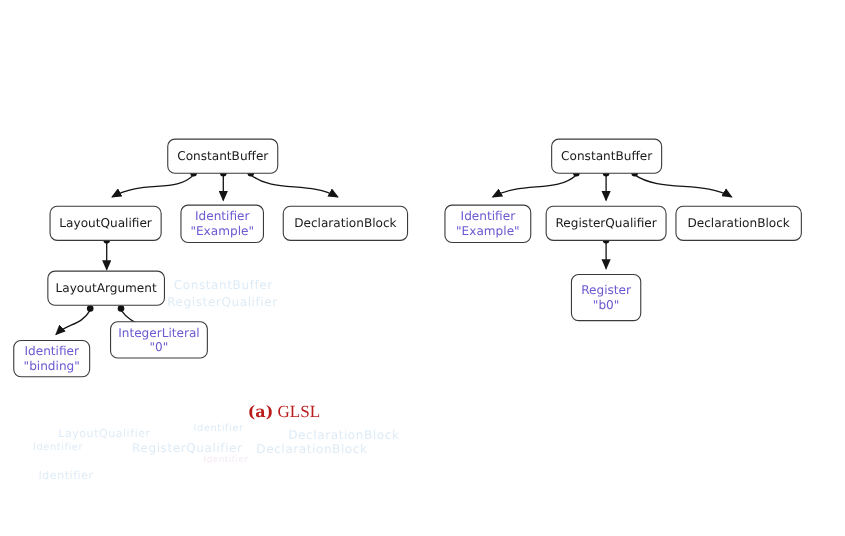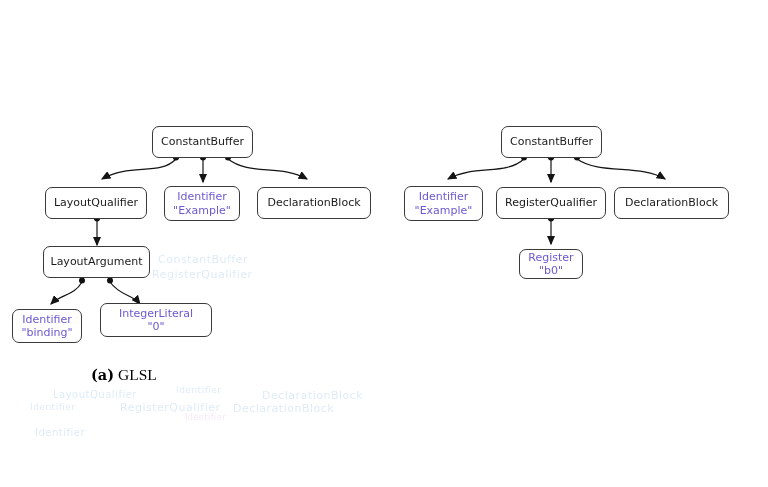--- a/index.html
+++ b/index.html
@@ -11,22 +11,22 @@
   svg.edges{position:absolute;left:0;top:0;width:768px;height:487px;}
   .node{
     position:absolute;box-sizing:border-box;background:#ffffff;
     border:1.4px solid #3a3a3a;border-radius:7px;
     display:flex;flex-direction:column;align-items:center;justify-content:center;
     font-size:11px;line-height:13.5px;color:#1a1a1a;text-align:center;
     white-space:nowrap;z-index:2;
   }
   .node.token{color:#6b5ad1;}
   .caption{
-    position:absolute;width:200px;text-align:left;
-    font-family:"Liberation Serif",serif;font-size:15.5px;color:#000000;
+    position:absolute;width:200px;text-align:right;
+    font-family:"Liberation Serif",serif;font-size:15.5px;color:#b91c1c;
     z-index:2;
   }
   .caption .marker{font-weight:bold;font-family:"DejaVu Serif",serif;font-size:14.5px;}
   .ghost{
     position:absolute;color:#7fb3de;opacity:0.26;filter:blur(0.6px);
     white-space:nowrap;z-index:1;letter-spacing:0.5px;
   }
   .ghost.pink{color:#d9a7cf;}
 </style>
 </head>
@@ -93,39 +93,39 @@
   <div class="node" style="left:257px;top:187px;width:114px;height:32px">
     <span>DeclarationBlock</span>
   </div>
   <div class="node" style="left:43px;top:246px;width:107px;height:32px">
     <span>LayoutArgument</span>
   </div>
   <div class="node token" style="left:12px;top:309px;width:70px;height:34px">
     <span>Identifier</span>
     <span>"binding"</span>
   </div>
-  <div class="node token" style="left:100px;top:303px;width:112px;height:34px">
+  <div class="node token" style="left:100px;top:292px;width:89px;height:34px">
     <span>IntegerLiteral</span>
     <span>"0"</span>
   </div>
 
   <div class="node" style="left:501px;top:126px;width:101px;height:32px">
     <span>ConstantBuffer</span>
   </div>
   <div class="node token" style="left:404px;top:186px;width:79px;height:35px">
     <span>Identifier</span>
     <span>"Example"</span>
   </div>
   <div class="node" style="left:496px;top:187px;width:110px;height:32px">
     <span>RegisterQualifier</span>
   </div>
   <div class="node" style="left:614px;top:187px;width:115px;height:32px">
     <span>DeclarationBlock</span>
   </div>
-  <div class="node token" style="left:519px;top:249px;width:64px;height:30px">
+  <div class="node token" style="left:519px;top:249px;width:64px;height:43px">
     <span>Register</span>
     <span>"b0"</span>
   </div>
 
   <div class="caption" style="left:91px;top:366px">
     <span class="marker">(a)</span>
     <span>GLSL</span>
   </div>
 
 </div>

